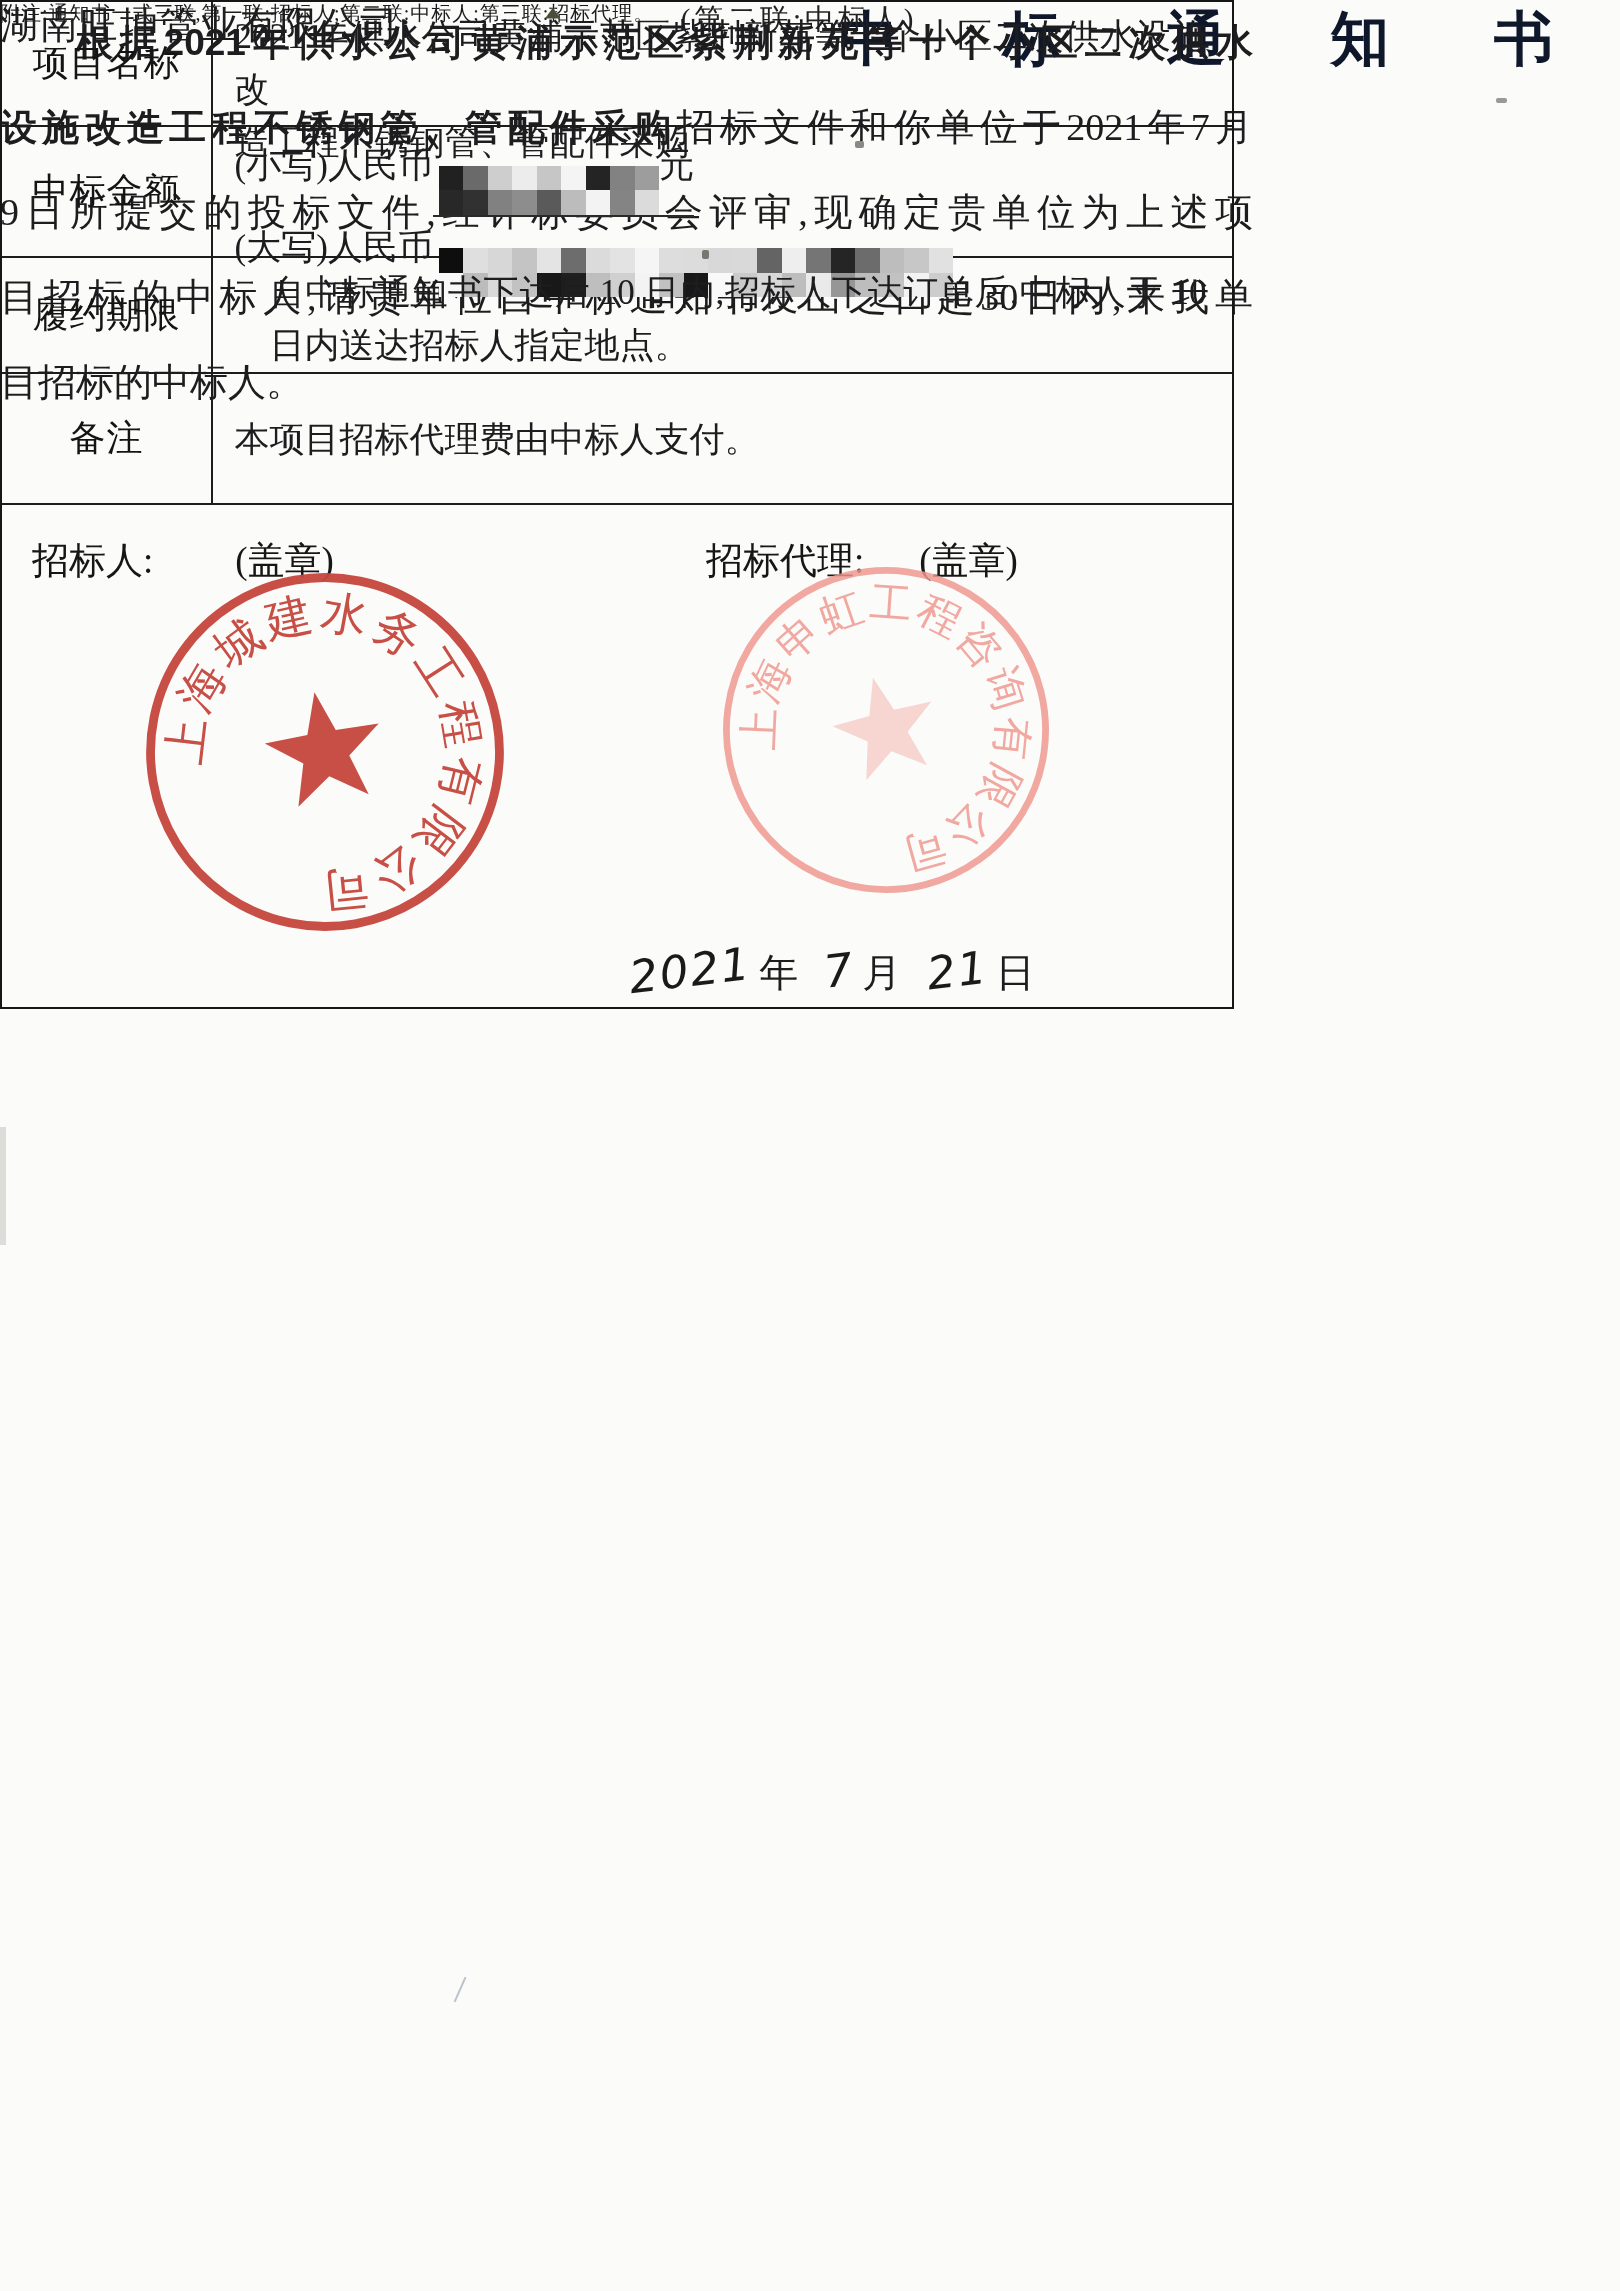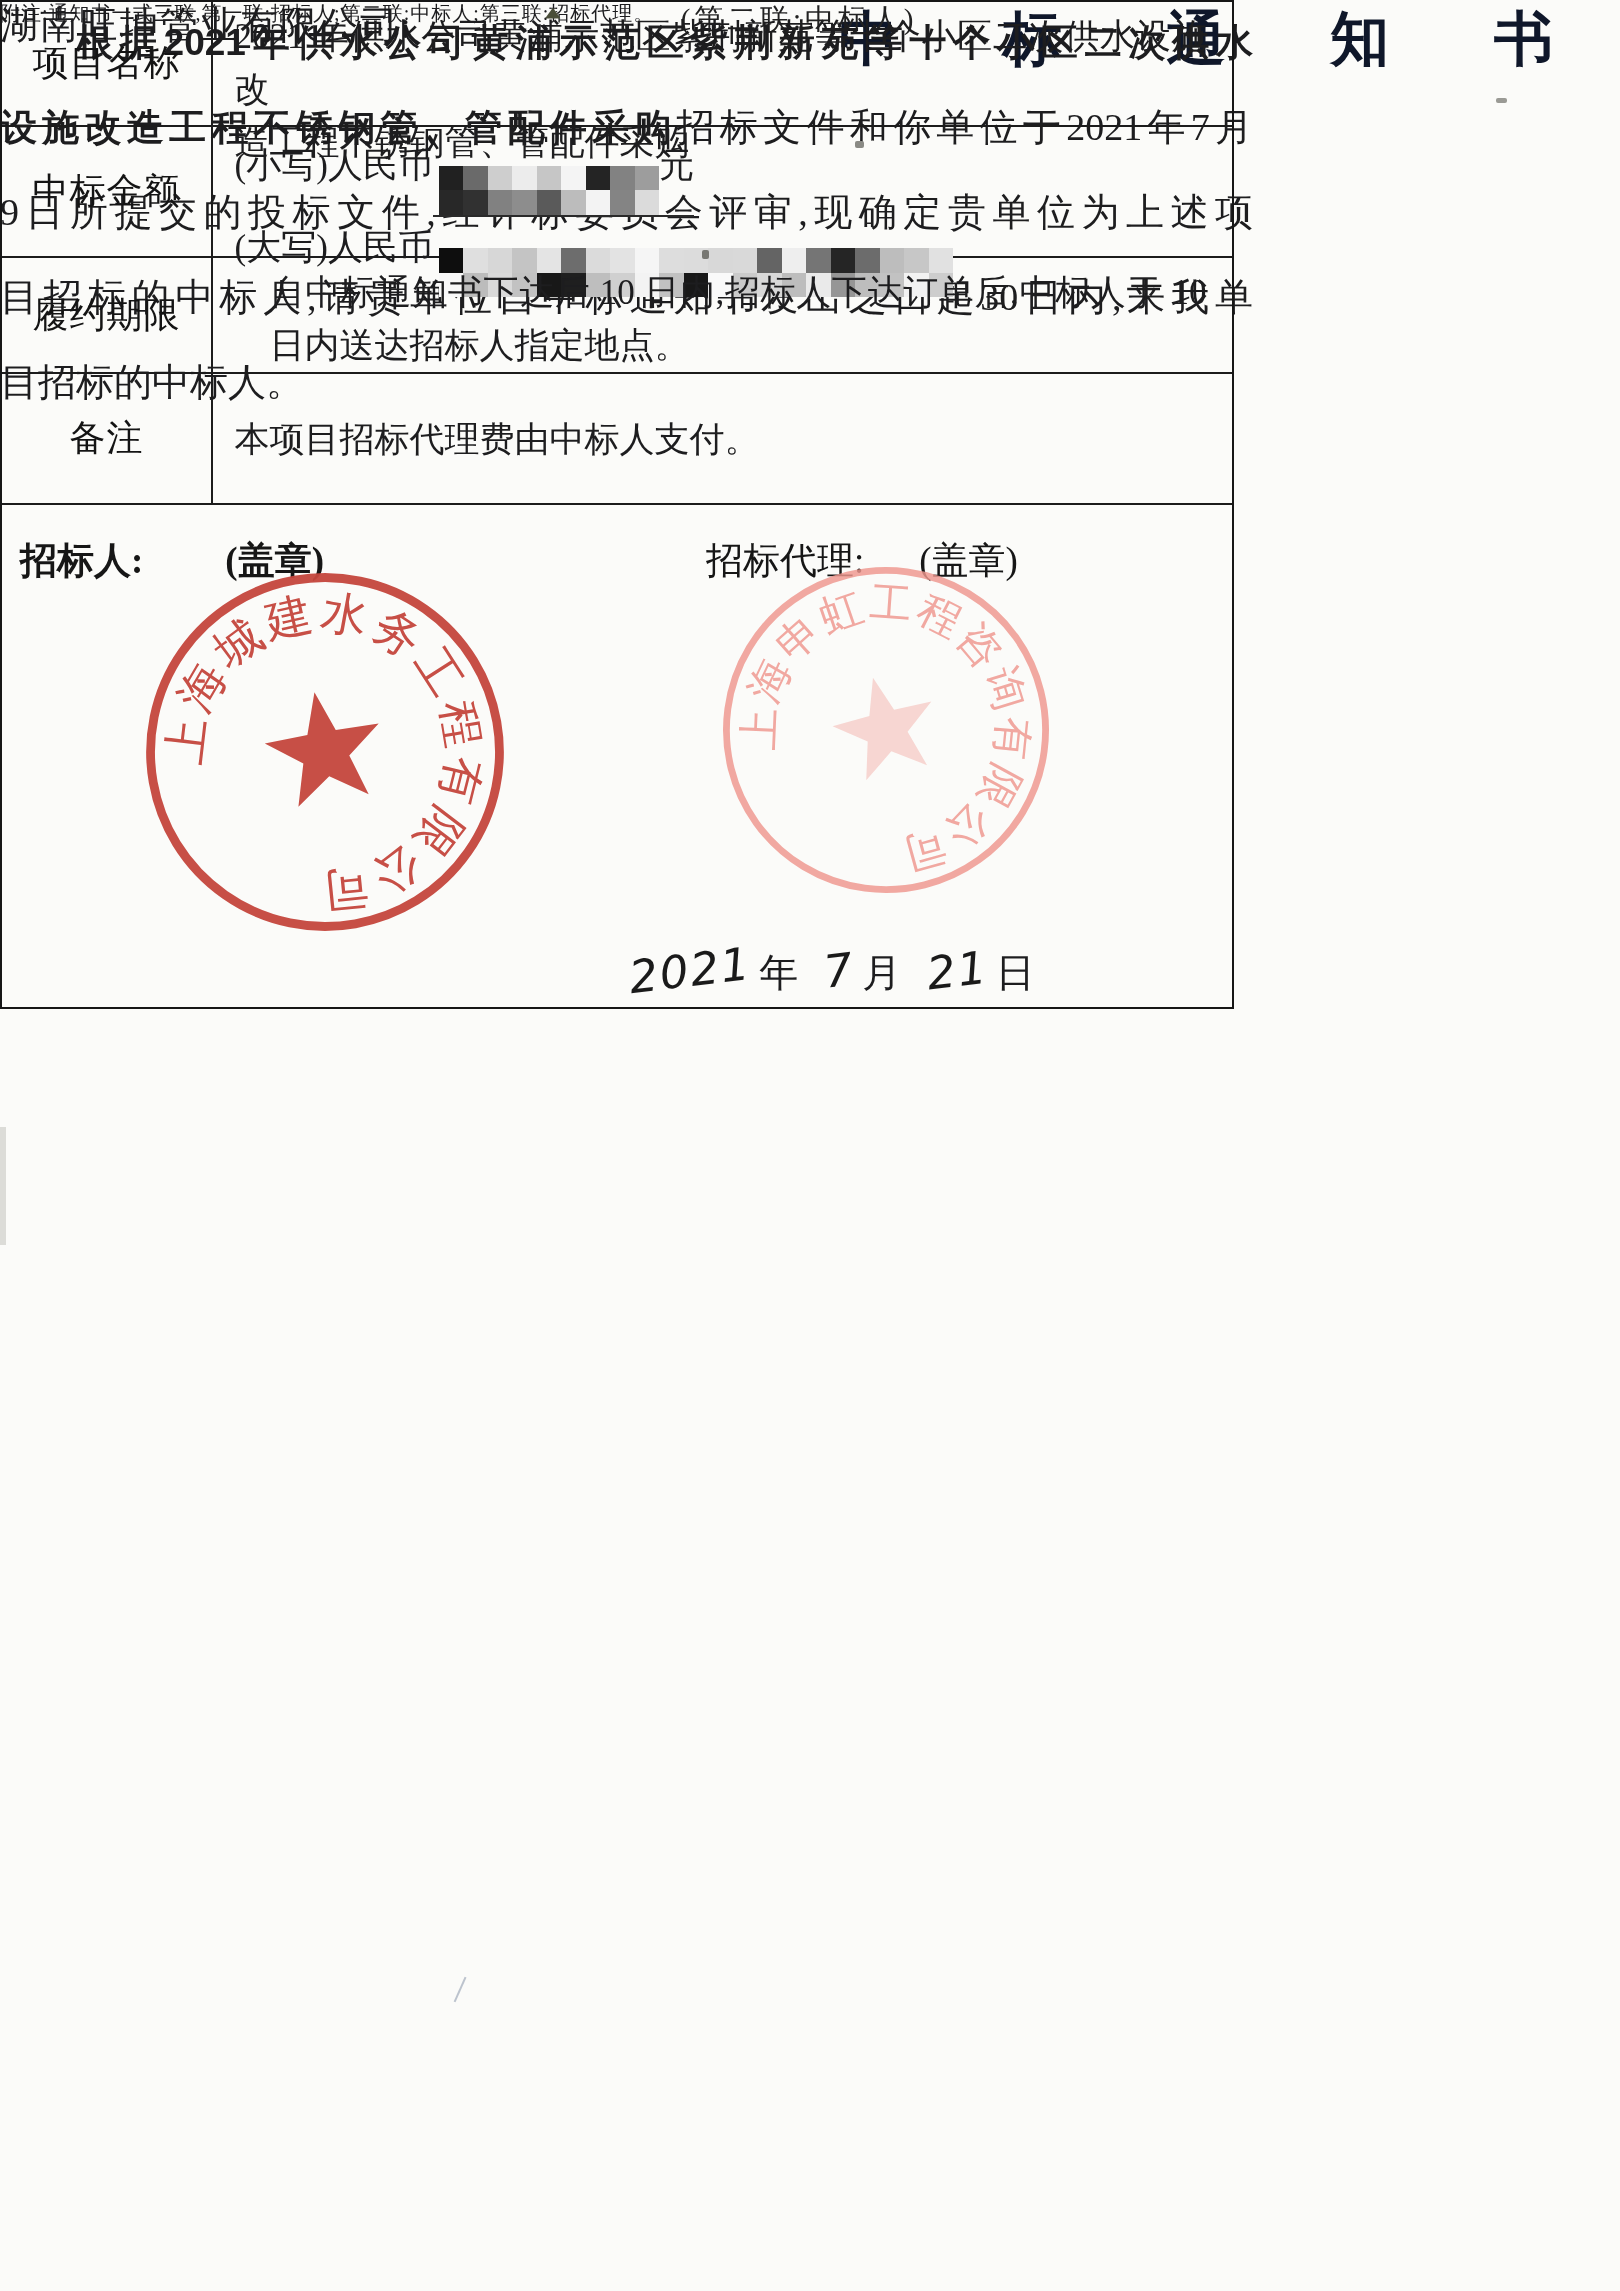--- a/index.html
+++ b/index.html
@@ -69,21 +69,21 @@
   .r4 .t-value{ display:flex; align-items:center; }
   .r4 .v-line{ text-align:left; }
   .amt-line{ font-size:35px; line-height:61px; white-space:nowrap; }
   .underlined{ border-bottom:2.9px solid #2a2a2a; display:inline-block; line-height:47px; }
   .mosaic{ display:inline-grid; vertical-align:-13.7px; margin-left:5.9px; }
   .mosaic i{ display:block; width:100%; height:100%; }
 
   
   .r5{ height:502px; position:relative; display:block; }
   .sig-label{ position:absolute; top:31px; font-size:37px; color:#161616; }
-  .sig-bidder{ left:18px;font-weight:bold; }
+  .sig-bidder{ left:30px; }
   .sig-agent{ left:704px; }
   .seal-hint{ margin-left:82px; }
   .sig-agent .seal-hint{ margin-left:55px; }
   .stamp{ position:absolute; }
   .stamp-left{ left:127px; top:51px; opacity:.95; }
   .stamp-right{ left:698px; top:39px; opacity:.82; }
   .date-line{ position:absolute; left:627px; top:439px; font-size:39px; white-space:nowrap; }
   .hw{
     font-family:"DejaVu Sans", sans-serif;
     font-style:italic; font-size:45px;

